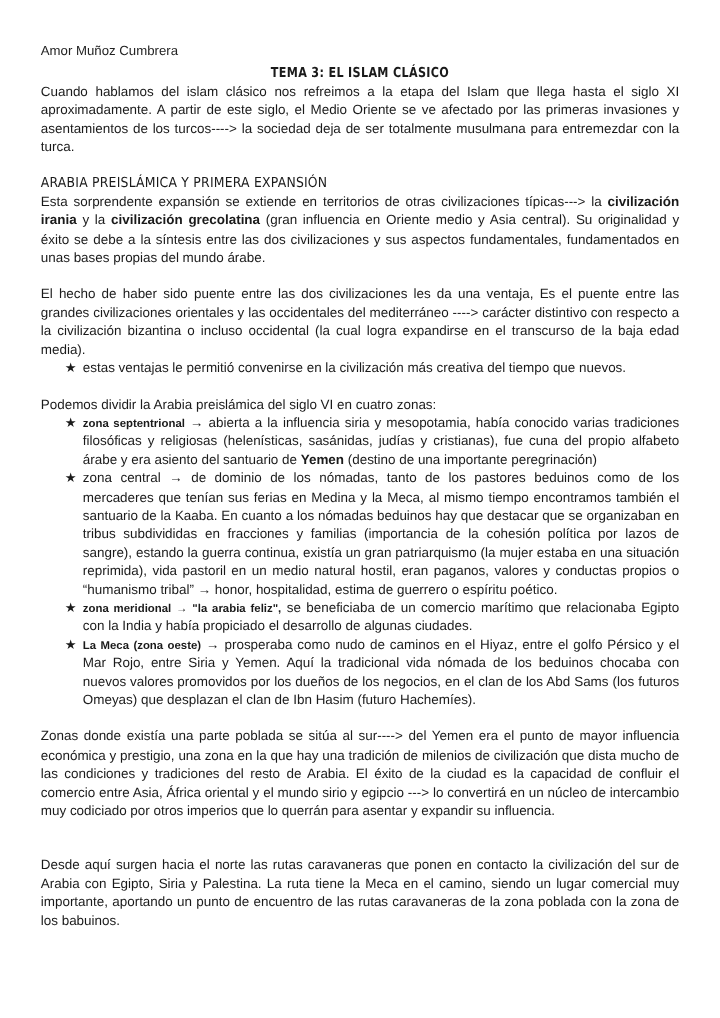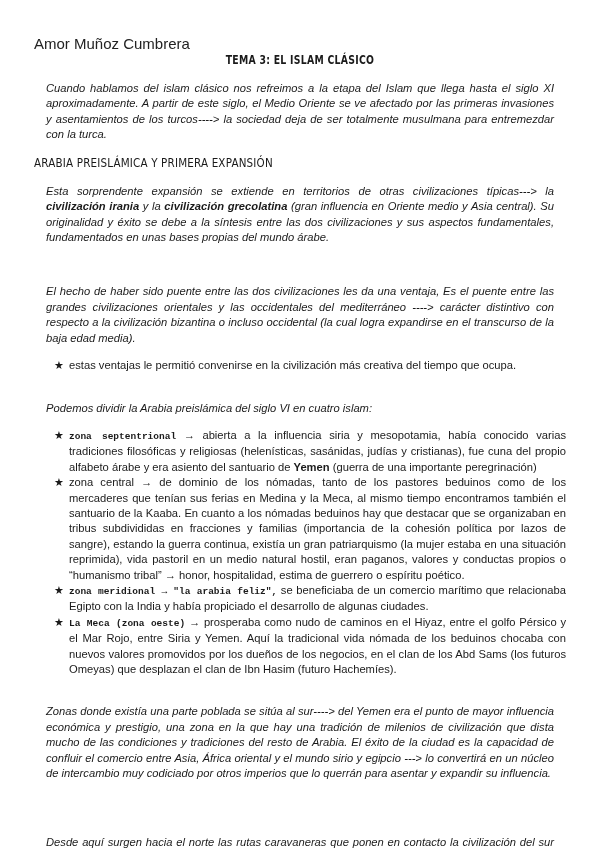--- a/index.html
+++ b/index.html
@@ -1,52 +1,52 @@
 <!DOCTYPE html>
 <html><head>
 <meta charset="utf-8">
 <style>
   html, body { margin:0; padding:0; background:#ffffff; }
   body { width:600px; height:848px; position:relative; overflow:hidden;
          font-family:"Liberation Sans", sans-serif; color:#1a1a1a; }
   .page { position:absolute; left:34px; top:36px; width:532px; font-size:11.2px; line-height:15.4px; }
-  .author { font-size:15px; margin-bottom:2px; color:#222; }
+  .author { font-size:11px; margin-bottom:2px; color:#222; }
   .title { text-align:center; font-family:"DejaVu Sans", sans-serif; font-size:11.5px; letter-spacing:0.3px;
            font-weight:bold; text-transform:uppercase; margin:0 0 1px 0; font-stretch:condensed; transform:scaleX(0.9); }
   .h2 { font-family:"DejaVu Sans", sans-serif; font-size:11.5px; text-transform:uppercase; margin:14px 0 1px 0;
         letter-spacing:0.2px; transform-origin:left; transform:scaleX(0.9); }
-  p { margin:12px; text-align:justify;font-style:italic; }
+  p { margin:0; text-align:justify; }
   .gap { height:15px; }
   ul.stars { list-style:none; margin:0; padding:0 0 0 22px; }
   ul.stars li { position:relative; padding-left:13px; text-align:justify; }
   ul.stars li .star { position:absolute; left:-2px; top:0; font-size:11px; }
-  .hand { font-family:Liberation Mono, monospace; font-weight:bold; font-size:9.5px; }
+  .hand { font-family:Liberation Sans, sans-serif; font-weight:bold; font-size:9.5px; }
   b { font-weight:bold; }
 </style>
 </head>
 <body>
 
 <div class="page">
   <div class="author">Amor Muñoz Cumbrera</div>
   <div class="title">Tema 3: El Islam clásico</div>
   <p>Cuando hablamos del islam clásico nos refreimos a la etapa del Islam que llega hasta el siglo XI aproximadamente. A partir de este siglo, el Medio Oriente se ve afectado por las primeras invasiones y asentamientos de los turcos----&gt; la sociedad deja de ser totalmente musulmana para entremezdar con la turca.</p>
 
   <div class="h2">Arabia preislámica y primera expansión</div>
   <p><span>Esta sorprendente expansión se extiende en territorios de otras civilizaciones típicas---&gt; la </span><b>civilización irania</b><span> y la </span><b>civilización grecolatina</b><span> (gran influencia en Oriente medio y Asia central). Su originalidad y éxito se debe a la síntesis entre las dos civilizaciones y sus aspectos fundamentales, fundamentados en unas bases propias del mundo árabe.</span></p>
 
   <div class="gap"></div>
   <p>El hecho de haber sido puente entre las dos civilizaciones les da una ventaja, Es el puente entre las grandes civilizaciones orientales y las occidentales del mediterráneo ----&gt; carácter distintivo con respecto a la civilización bizantina o incluso occidental (la cual logra expandirse en el transcurso de la baja edad media).</p>
   <ul class="stars">
-    <li><span class="star">★</span><span>estas ventajas le permitió convenirse en la civilización más creativa del tiempo que ocupa.</span></li>
+    <li><span class="star">★</span><span>estas ventajas le permitió convenirse en la civilización más creativa del tiempo que nuevos.</span></li>
   </ul>
 
   <div class="gap"></div>
-  <p>Podemos dividir la Arabia preislámica del siglo VI en cuatro islam:</p>
+  <p>Podemos dividir la Arabia preislámica del siglo VI en cuatro zonas:</p>
   <ul class="stars">
-    <li><span class="star">★</span><span class="hand">zona septentrional</span><span> → abierta a la influencia siria y mesopotamia, había conocido varias tradiciones filosóficas y religiosas (helenísticas, sasánidas, judías y cristianas), fue cuna del propio alfabeto árabe y era asiento del santuario de </span><b>Yemen</b><span> (guerra de una importante peregrinación)</span></li>
+    <li><span class="star">★</span><span class="hand">zona septentrional</span><span> → abierta a la influencia siria y mesopotamia, había conocido varias tradiciones filosóficas y religiosas (helenísticas, sasánidas, judías y cristianas), fue cuna del propio alfabeto árabe y era asiento del santuario de </span><b>Yemen</b><span> (destino de una importante peregrinación)</span></li>
     <li><span class="star">★</span><span>zona central</span><span> → de dominio de los nómadas, tanto de los pastores beduinos como de los mercaderes que tenían sus ferias en Medina y la Meca, al mismo tiempo encontramos también el santuario de la Kaaba. En cuanto a los nómadas beduinos hay que destacar que se organizaban en tribus subdivididas en fracciones y familias (importancia de la cohesión política por lazos de sangre), estando la guerra continua, existía un gran patriarquismo (la mujer estaba en una situación reprimida), vida pastoril en un medio natural hostil, eran paganos, valores y conductas propios o “humanismo tribal” → honor, hospitalidad, estima de guerrero o espíritu poético.</span></li>
     <li><span class="star">★</span><span class="hand">zona meridional → "la arabia feliz",</span><span> se beneficiaba de un comercio marítimo que relacionaba Egipto con la India y había propiciado el desarrollo de algunas ciudades.</span></li>
     <li><span class="star">★</span><span class="hand">La Meca (zona oeste)</span><span> → prosperaba como nudo de caminos en el Hiyaz, entre el golfo Pérsico y el Mar Rojo, entre Siria y Yemen. Aquí la tradicional vida nómada de los beduinos chocaba con nuevos valores promovidos por los dueños de los negocios, en el clan de los Abd Sams (los futuros Omeyas) que desplazan el clan de Ibn Hasim (futuro Hachemíes).</span></li>
   </ul>
 
   <div class="gap"></div>
   <p>Zonas donde existía una parte poblada se sitúa al sur----&gt; del Yemen era el punto de mayor influencia económica y prestigio, una zona en la que hay una tradición de milenios de civilización que dista mucho de las condiciones y tradiciones del resto de Arabia. El éxito de la ciudad es la capacidad de confluir  el comercio entre Asia, África oriental y el mundo sirio y egipcio ---&gt; lo convertirá en un núcleo de intercambio muy codiciado por otros imperios que lo querrán para asentar y expandir su influencia.</p>
   <div class="gap"></div>
   <div class="gap"></div>
   <p>Desde aquí surgen hacia el norte las rutas caravaneras que ponen en contacto la civilización del sur de Arabia con Egipto, Siria y Palestina. La ruta tiene la Meca en el camino, siendo un lugar comercial muy importante, aportando un punto de encuentro de las rutas caravaneras de la zona poblada con la zona de los babuinos.</p>

